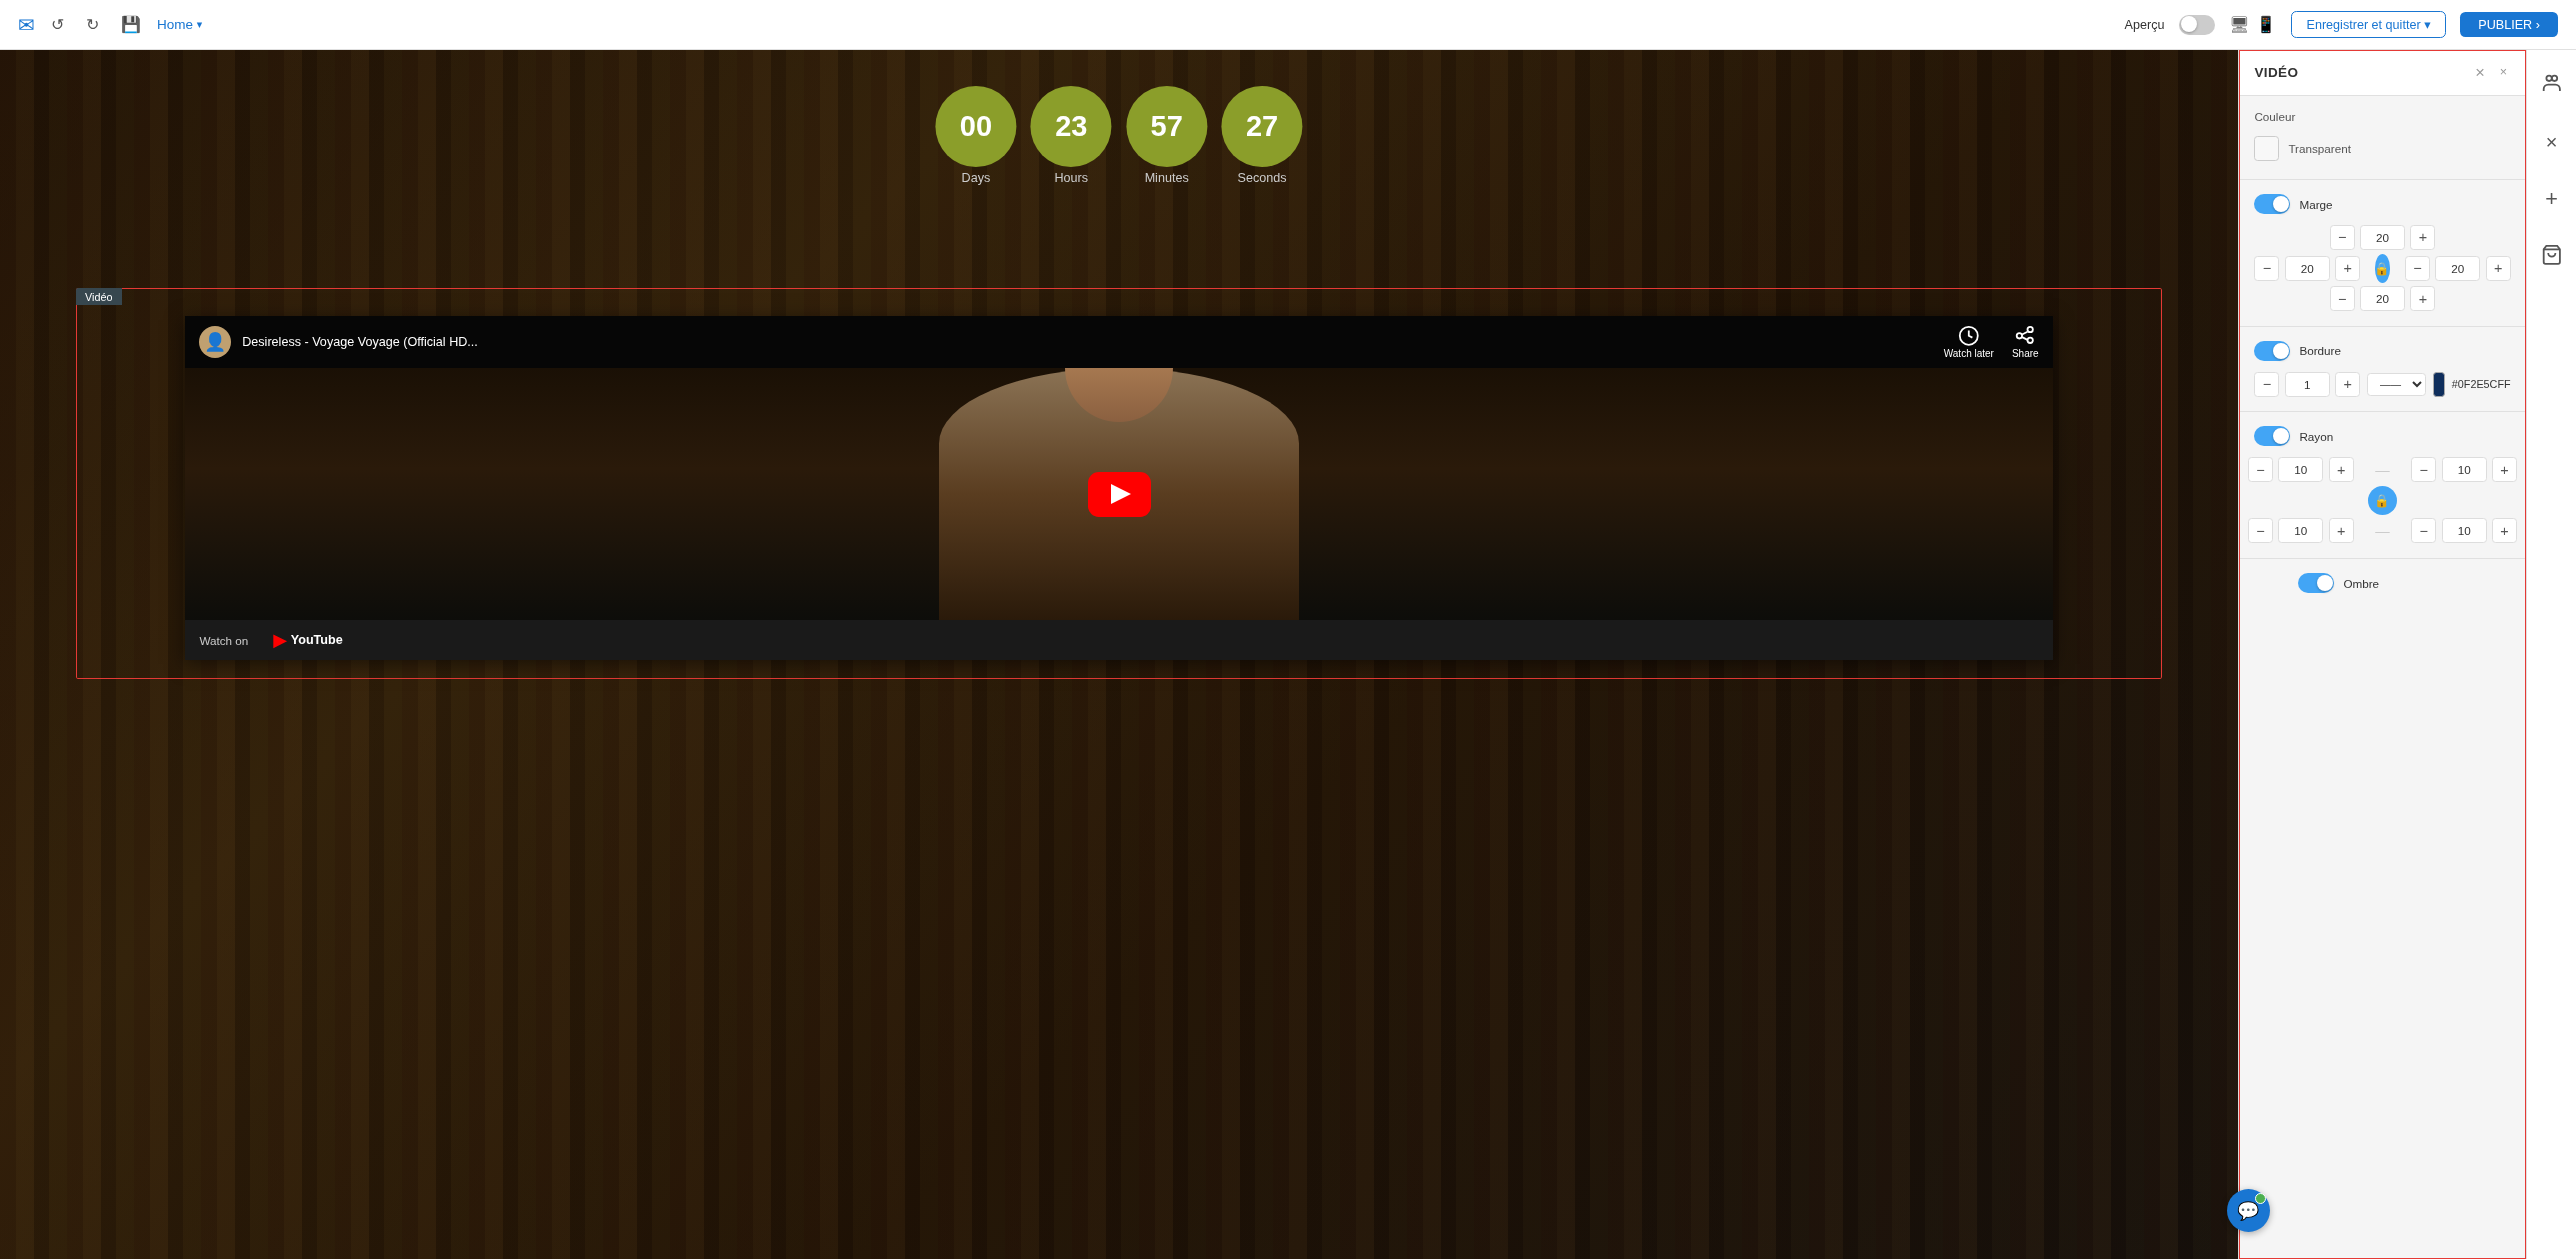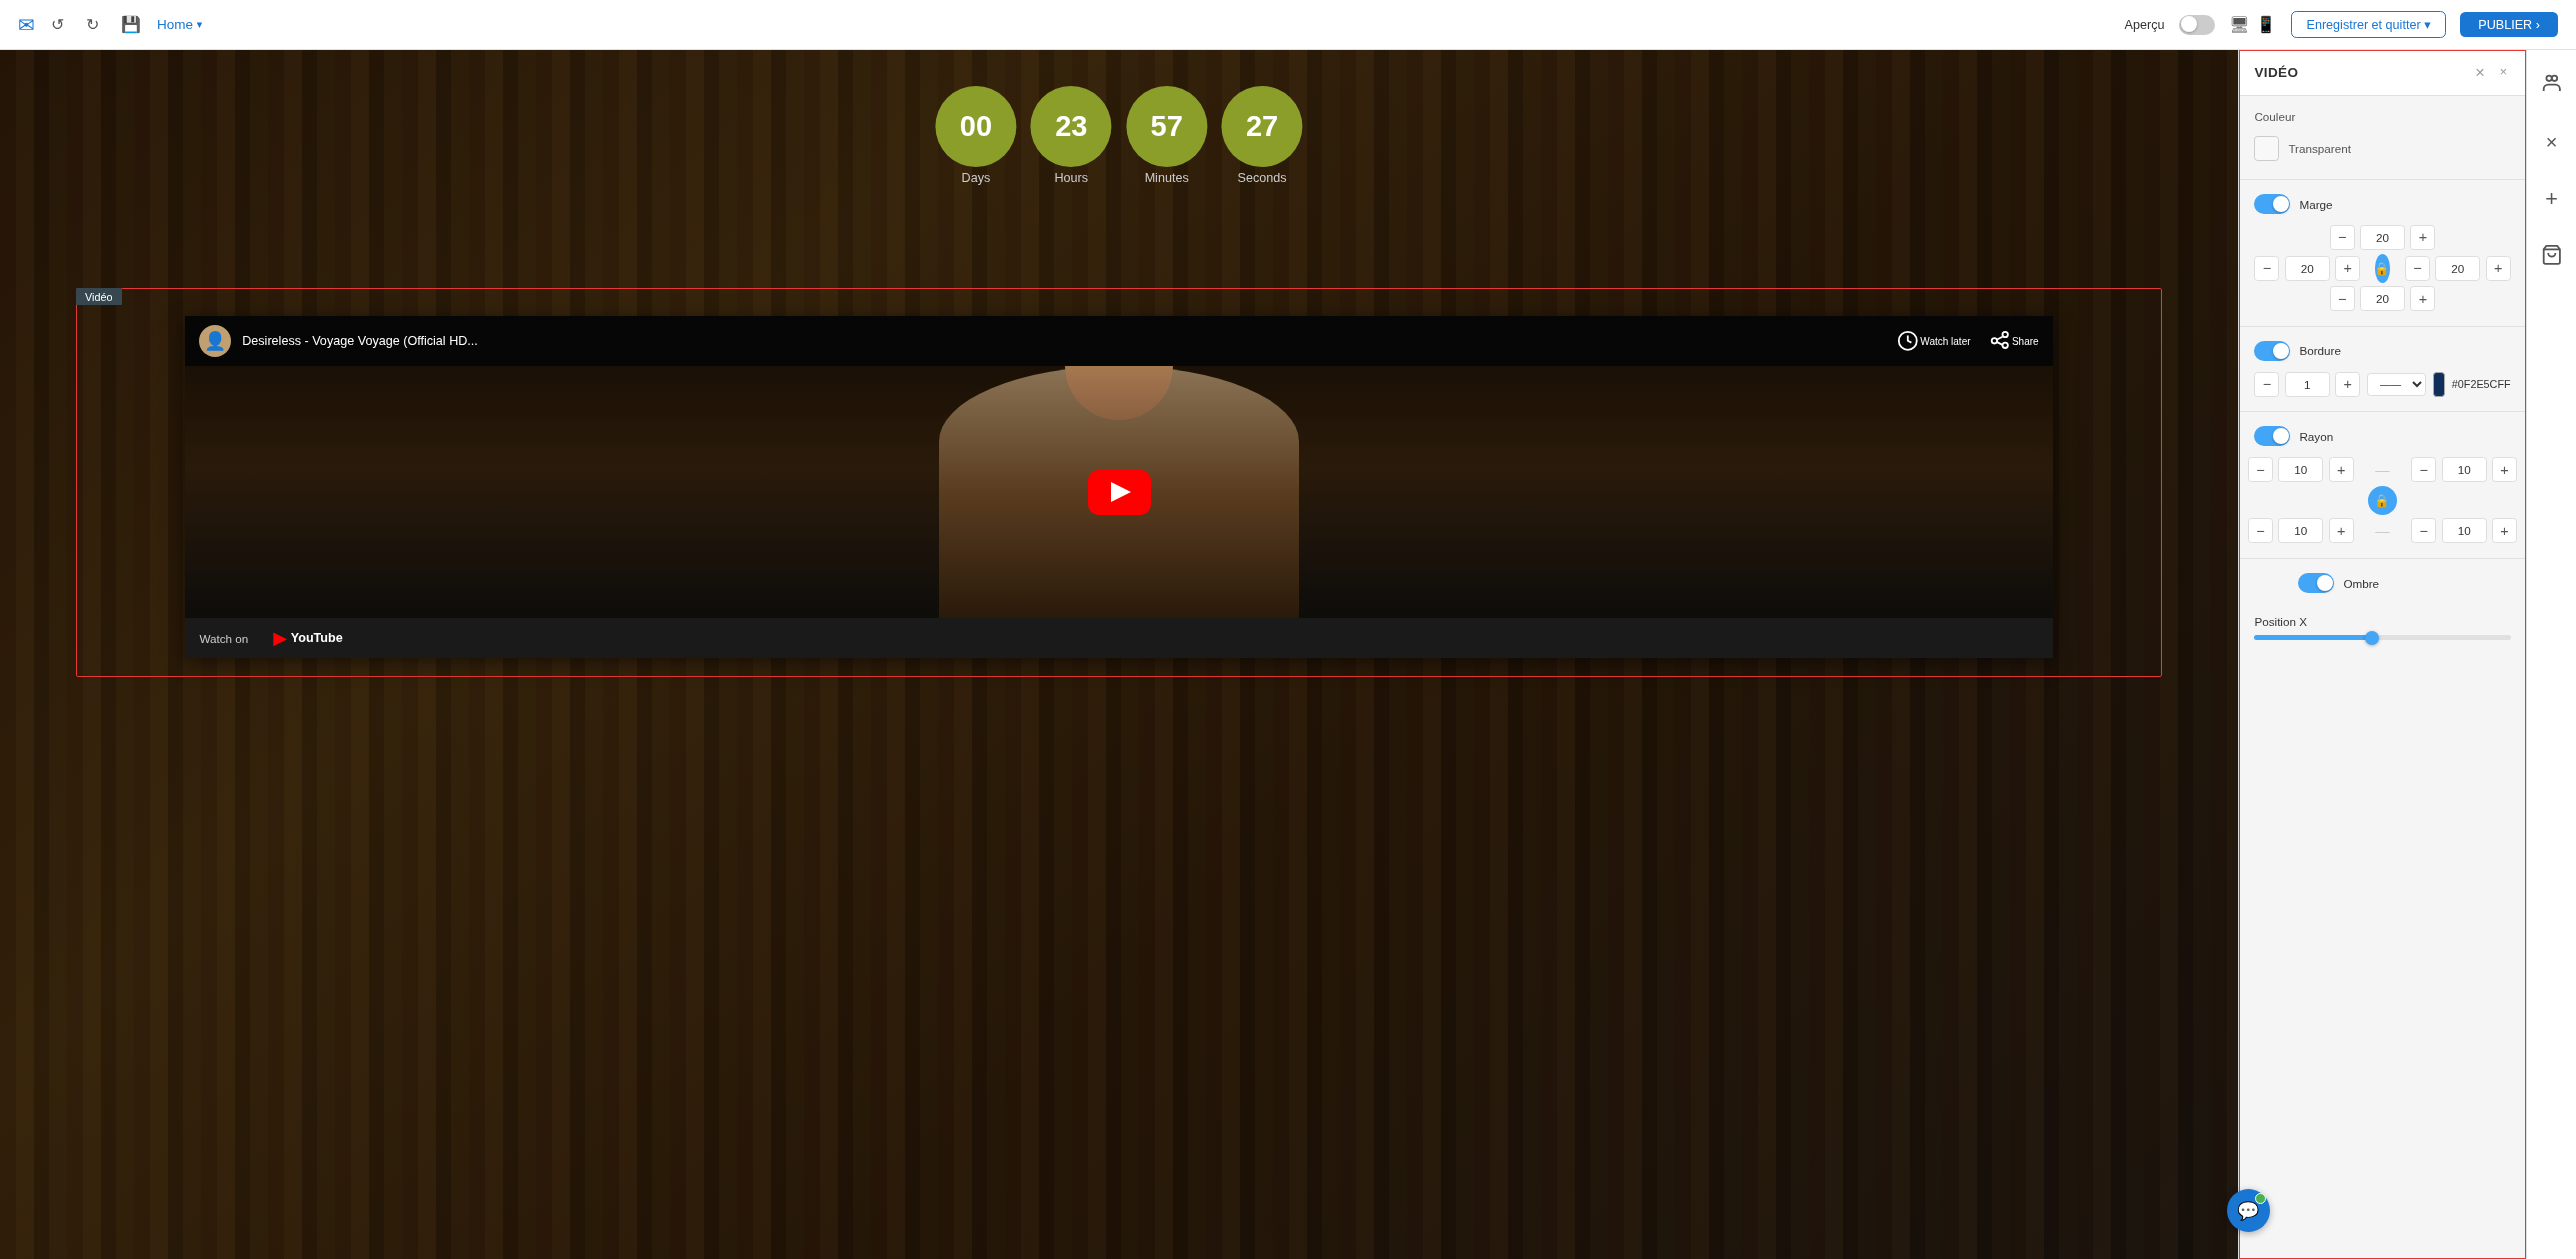--- a/index.html
+++ b/index.html
@@ -82,21 +82,21 @@
     .yt-top-bar {
       background: rgba(0,0,0,0.75); display: flex; align-items: center;
       padding: 9px 14.4px; gap: 10.8px; color: #fff;
     }
     .yt-avatar {
       width: 32px; height: 32px; border-radius: 50%; background: #c0a070;
       overflow: hidden; display: flex; align-items: center; justify-content: center; font-size: 16px;
     }
     .yt-title { font-size: 12.6px; font-weight: 500; color: #fff; flex: 1; }
     .yt-actions { display: flex; gap: 18px; align-items: center; }
-    .yt-action { display: flex; flex-direction: row; align-items: center; gap: 1.8px; color: #fff; font-size: 10px; }
+    .yt-action { display: flex; flex-direction: column; align-items: center; gap: 1.8px; color: #fff; font-size: 10px; }
     .yt-action svg { width: 21.6px; height: 21.6px; }
 
     .yt-video-area {
       background: linear-gradient(180deg, #1a1005 0%, #2a1a0a 40%, #0d0d0a 100%);
       height: 252px; display: flex; align-items: center; justify-content: center;
       position: relative;
     }
     .yt-play-btn {
       width: 63px; height: 45px; background: #ff0000; border-radius: 10.8px;
       display: flex; align-items: center; justify-content: center; cursor: pointer;
@@ -453,27 +453,20 @@
 
       <div class="panel-section">
         <div class="ombre-row">
           <div class="toggle-on">
             <div class="knob"></div>
           </div>
           <span class="toggle-label">Ombre</span>
         </div>
       </div>
 
-      <div class="slider-section">
-        <div class="slider-label">Position X</div>
-        <div class="slider-track">
-          <div class="slider-fill"></div>
-          <div class="slider-thumb"></div>
-        </div>
-      </div>
 
     </div>
   </div>
 
   <div class="far-right-sidebar">
     <span class="far-right-icon">
       <svg width="21.6" height="21.6" viewBox="0 0 24 24" fill="none" stroke="#555" stroke-width="2">
         <circle cx="9" cy="7" r="3"></circle>
           <circle cx="15" cy="7" r="3"></circle>
         <path d="M3 21v-2a5 5 0 0 1 5-5h8a5 5 0 0 1 5 5v2"></path>

